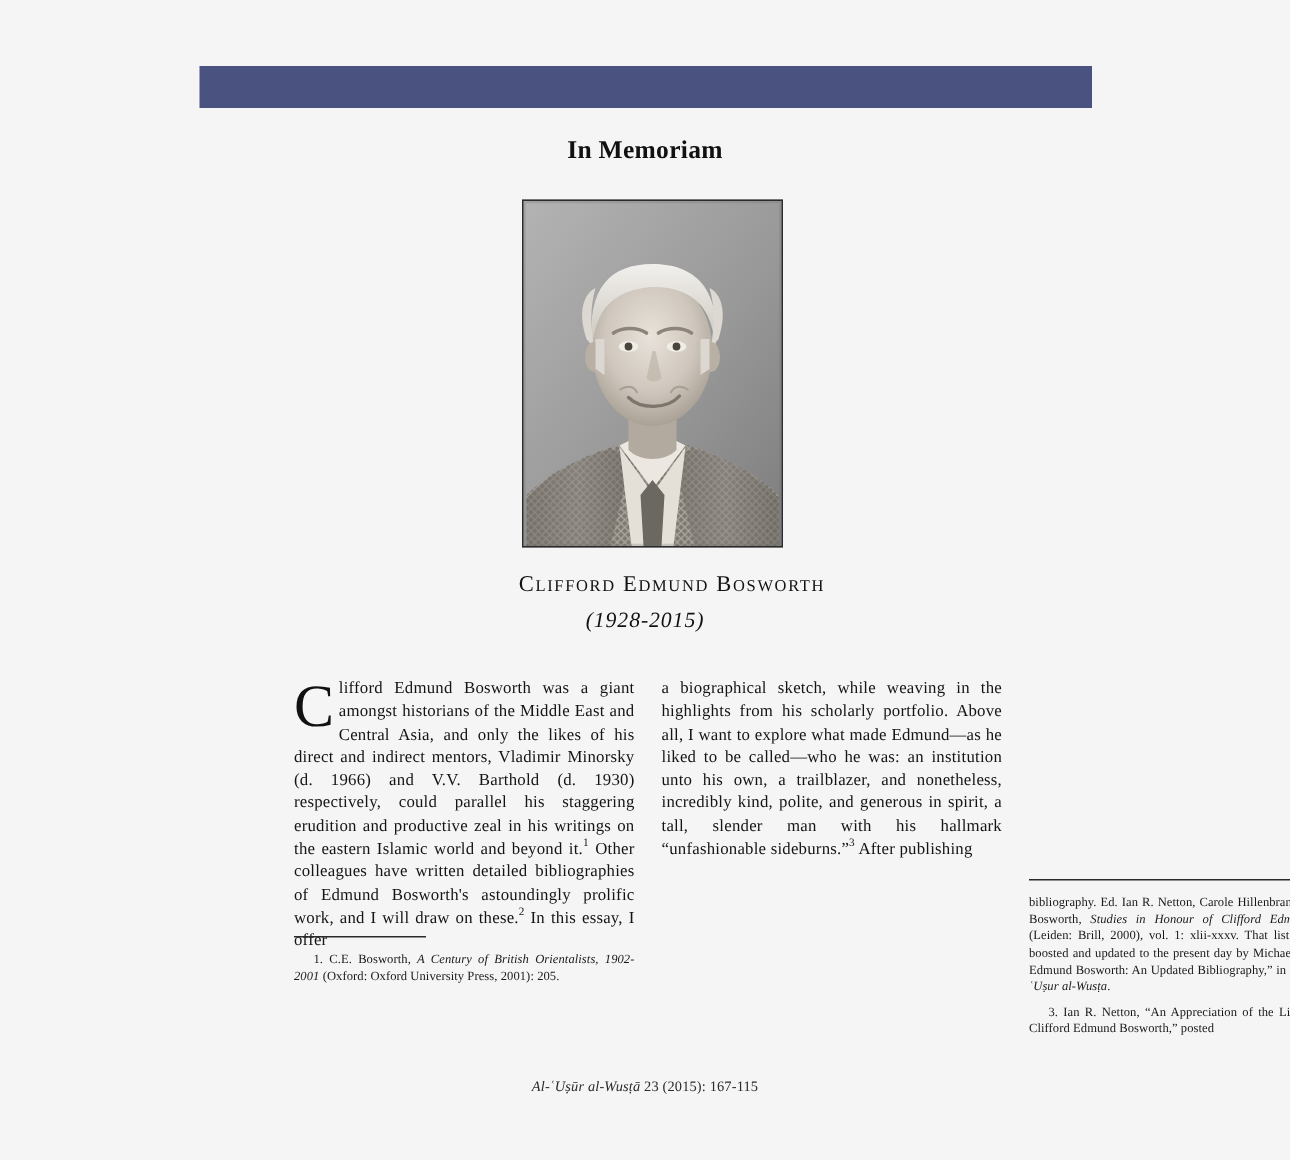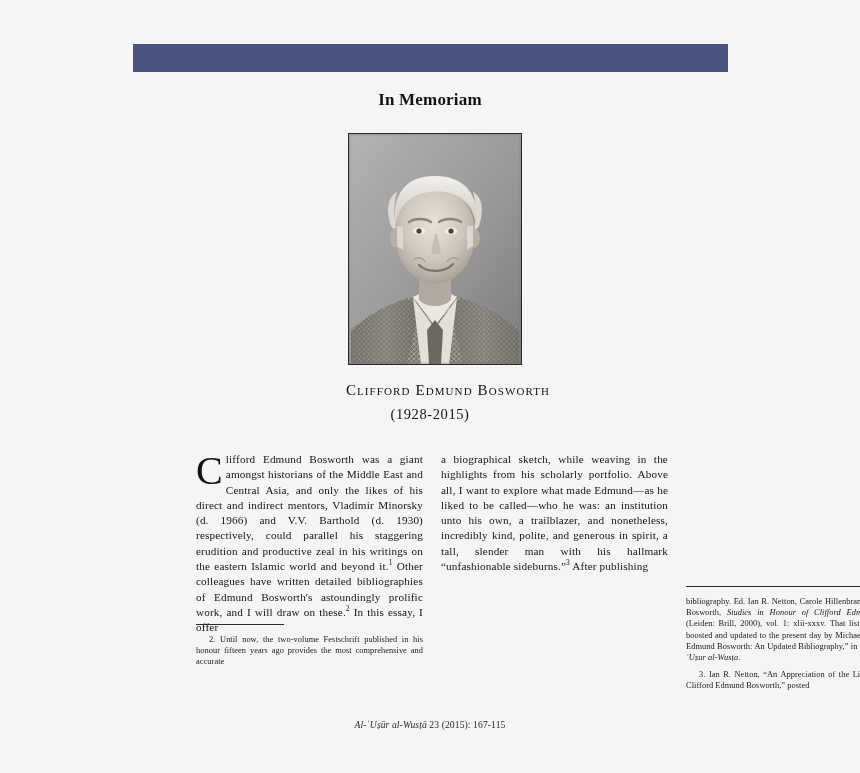--- a/index.html
+++ b/index.html
@@ -78,20 +78,21 @@
   }
   .caption-dates {
     position: absolute;
     left: 0;
     top: 406px;
     width: 860px;
     text-align: center;
     font-size: 14.5px;
     letter-spacing: 0.6px;
     color: #121212;
+    font-style: italic;
   }
 
   
   .columns {
     position: absolute;
     left: 196px;
     top: 440px;
     width: 472px;
     height: 290px;
   }
@@ -256,21 +257,21 @@
   <div class="columns">
 
     <div class="col col-left">
       <div class="body-text">
         <p class="dropcap"><span>Clifford Edmund Bosworth was a giant amongst historians of the Middle East and Central Asia, and only the likes of his direct and indirect mentors, Vladimir Minorsky (d. 1966) and V.V. Barthold (d. 1930) respectively, could parallel his staggering erudition and productive zeal in his writings on the eastern Islamic world and beyond it.</span><sup>1</sup><span> Other colleagues have written detailed bibliographies of Edmund Bosworth's astoundingly prolific work, and I will draw on these.</span><sup>2</sup><span> In this essay, I offer</span></p>
       </div>
 
       <div class="fn-block fn-left">
         <div class="fn-rule fn-rule-short"></div>
         <div class="fn-text">
-          <p class="fn-indent"><span>2.</span><span> Until now, the two-volume Festschrift published in his honour fifteen years ago provides the most comprehensive and accurate</span></p>
+          <p class="fn-indent"><span>1.</span><span> C.E. Bosworth, </span><i>A Century of British Orientalists, 1902-2001</i><span> (Oxford: Oxford University Press, 2001): 205.</span></p>
         </div>
       </div>
     </div>
 
     <div class="col col-right">
       <div class="body-text">
         <p><span>a biographical sketch, while weaving in the highlights from his scholarly portfolio. Above all, I want to explore what made Edmund—as he liked to be called—who he was: an institution unto his own, a trailblazer, and nonetheless, incredibly kind, polite, and generous in spirit, a tall, slender man with his hallmark “unfashionable sideburns.”</span><sup>3</sup><span> After publishing</span></p>
       </div>
 
       <div class="fn-block fn-right">

